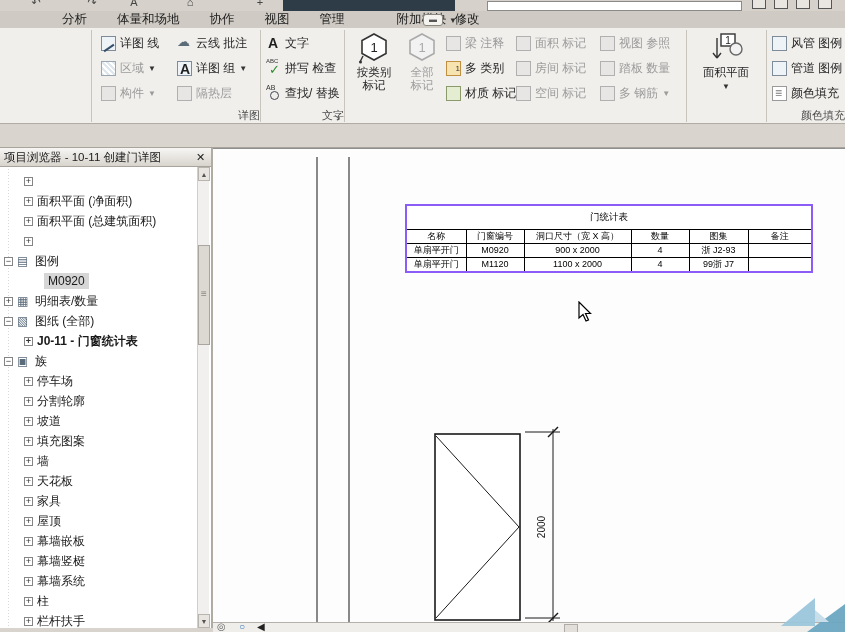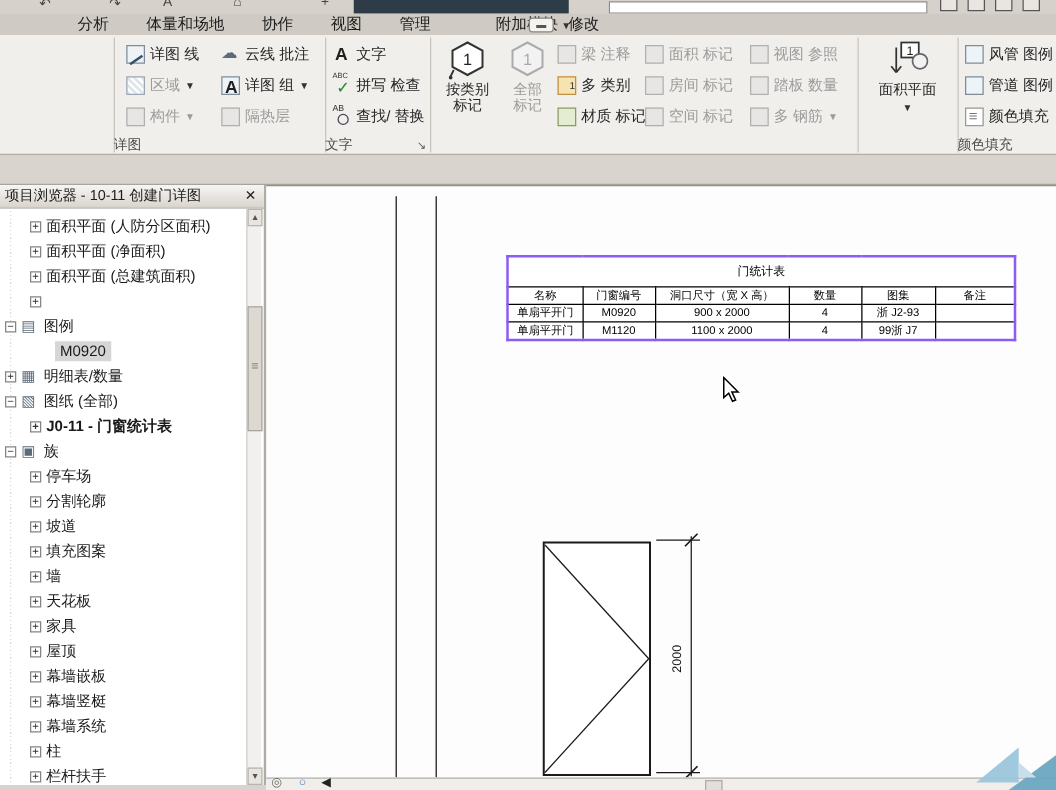--- a/index.html
+++ b/index.html
@@ -18,21 +18,21 @@
   #tabrow { position:absolute; left:0; top:11px; width:845px; height:17px; background:#cfcbc4; }
   .tab { position:absolute; top:0; height:17px; line-height:17px; padding:0 7px; font-size:12.5px; color:#1d1d1d; }
   .tab.active { background:#22c55e; border:1px solid #b9b4ac; border-bottom:none; font-weight:normal;margin-top:24px; }
   #ribbon-collapse { position:absolute; left:423px; top:3px; width:20px; height:12px; border:1px solid #8a877f; border-radius:3px; background:#f5f3ef; font-size:8px; line-height:10px; text-align:center; color:#555; }
   #ribbon-collapse-arrow { position:absolute; left:449px; top:5px; font-size:8px; color:#333; }
 
   
   #ribbon { position:absolute; left:0; top:28px; width:845px; height:96px; background:#f1efec; border-bottom:1px solid #b2ada4; }
   .pdiv { position:absolute; top:2px; height:92px; width:1px; background:#c9c4bb; }
   .panel { position:absolute; top:0; height:96px; }
-  .plabel { position:absolute; bottom:1px; left:0; right:0; text-align:left; font-size:11px; color:#4d4d4d; white-space:nowrap; }
+  .plabel { position:absolute; bottom:1px; left:0; right:0; text-align:right; font-size:11px; color:#4d4d4d; white-space:nowrap; }
   .prow { position:absolute; height:22px; display:flex; align-items:center; gap:4px; font-size:12px; color:#262626; white-space:nowrap; }
   .prow.disabled, .bigbtn.disabled { color:#9b9b9b; }
   .ri { width:15px; height:15px; display:inline-block; position:relative; flex:0 0 auto; }
   .ri-box { border:1px solid #7e8c9a; background:#eef3f7; }
   .ri-gray { border:1px solid #b0b0b0; background:#e7e6e4; }
   .ri-hatch { border:1px solid #9aa7b2; background:repeating-linear-gradient(45deg,#dfe7ee 0 2px,#ffffff 2px 4px); }
   .ri-line::after { content:""; position:absolute; left:1px; top:10px; width:12px; height:2px; background:#34506b; transform:rotate(-35deg); }
   .ri-cloud::after { content:"☁"; position:absolute; left:0; top:-2px; font-size:13px; color:#5b6b78; }
   .ri-A::after { content:"A"; position:absolute; left:2px; top:-1px; font-weight:bold; font-size:14px; color:#1f1f1f; }
   .ri-abc::after { content:"✓"; position:absolute; left:3px; top:1px; font-size:13px; color:#2e8b2e; font-weight:bold; }
@@ -275,21 +275,20 @@
   </div>
 
   <div id="optionsbar"></div>
 
   <div id="browser">
     <div id="browser-title">项目浏览器 - 10-11 创建门详图</div>
     <div id="browser-close">✕</div>
     <div id="tree">
         <div class="trow" style="padding-left: 24px;">
           <span class="exp">+</span>
-          <span class="tlabel">面积平面 (人防分区面积)</span>
         </div>
         <div class="trow" style="padding-left: 24px;">
           <span class="exp">+</span>
           <span class="tlabel">面积平面 (净面积)</span>
         </div>
         <div class="trow" style="padding-left: 24px;">
           <span class="exp">+</span>
           <span class="tlabel">面积平面 (总建筑面积)</span>
         </div>
         <div class="trow" style="padding-left: 24px;">

